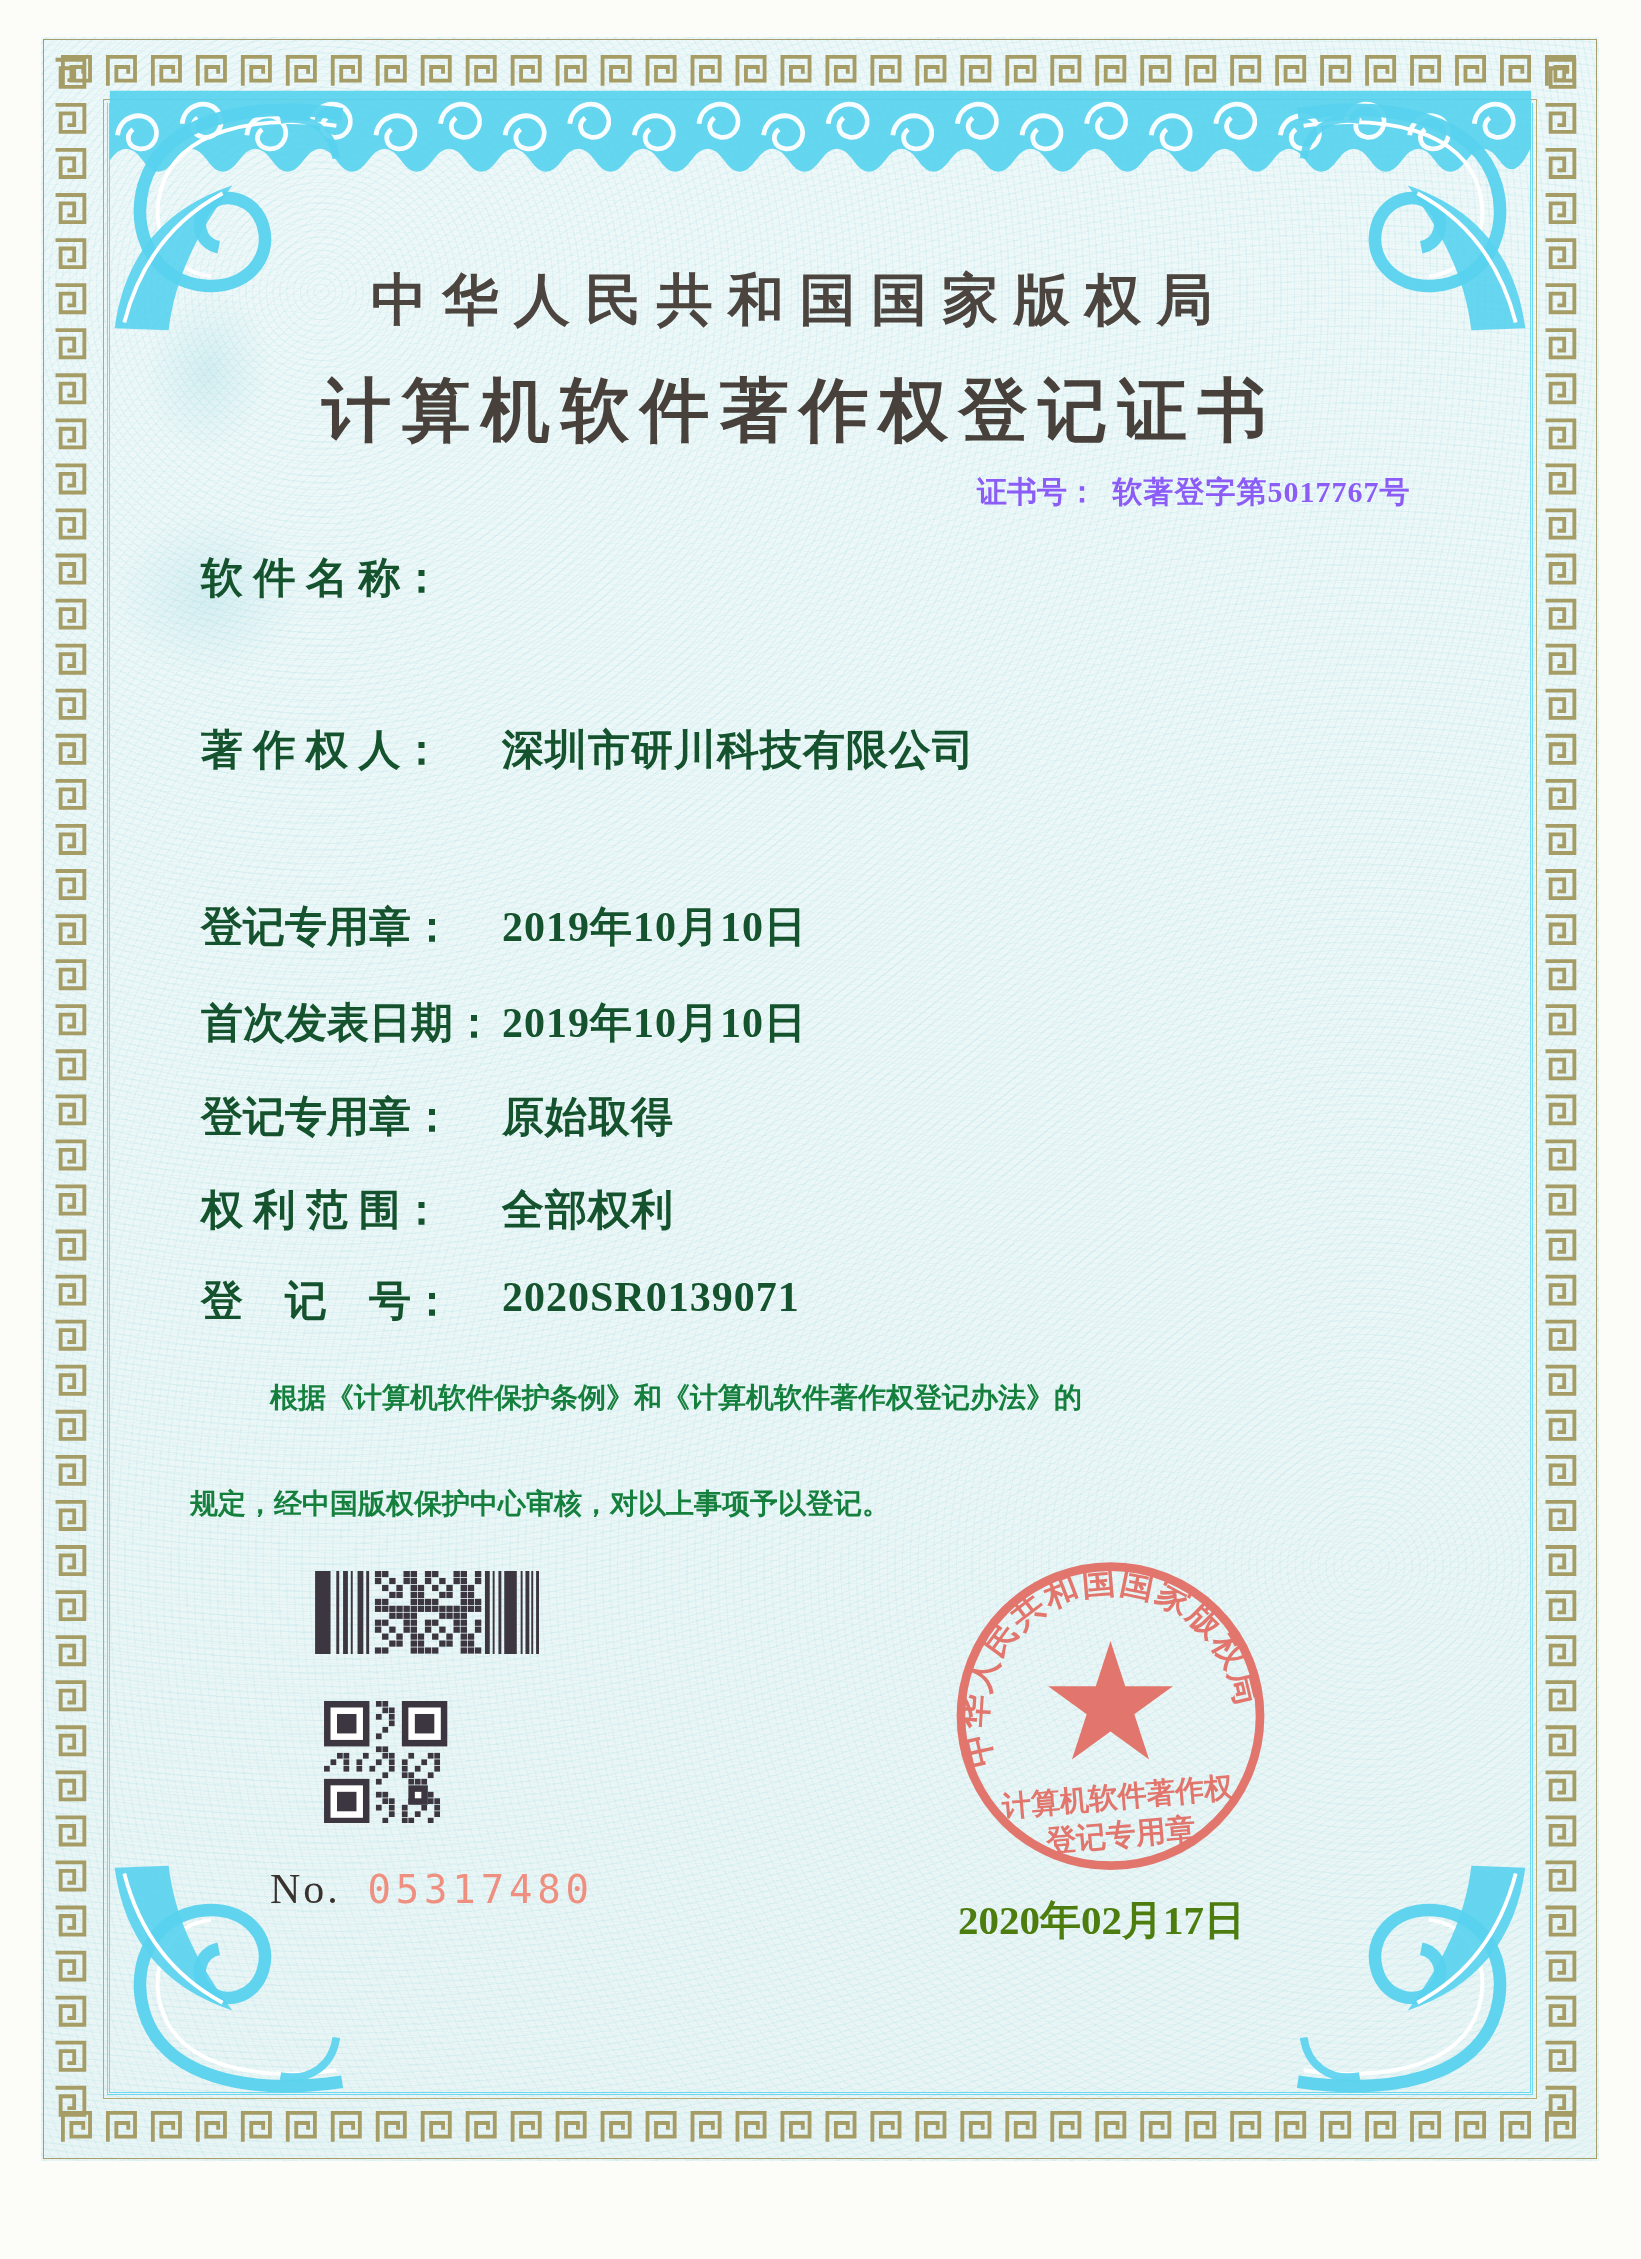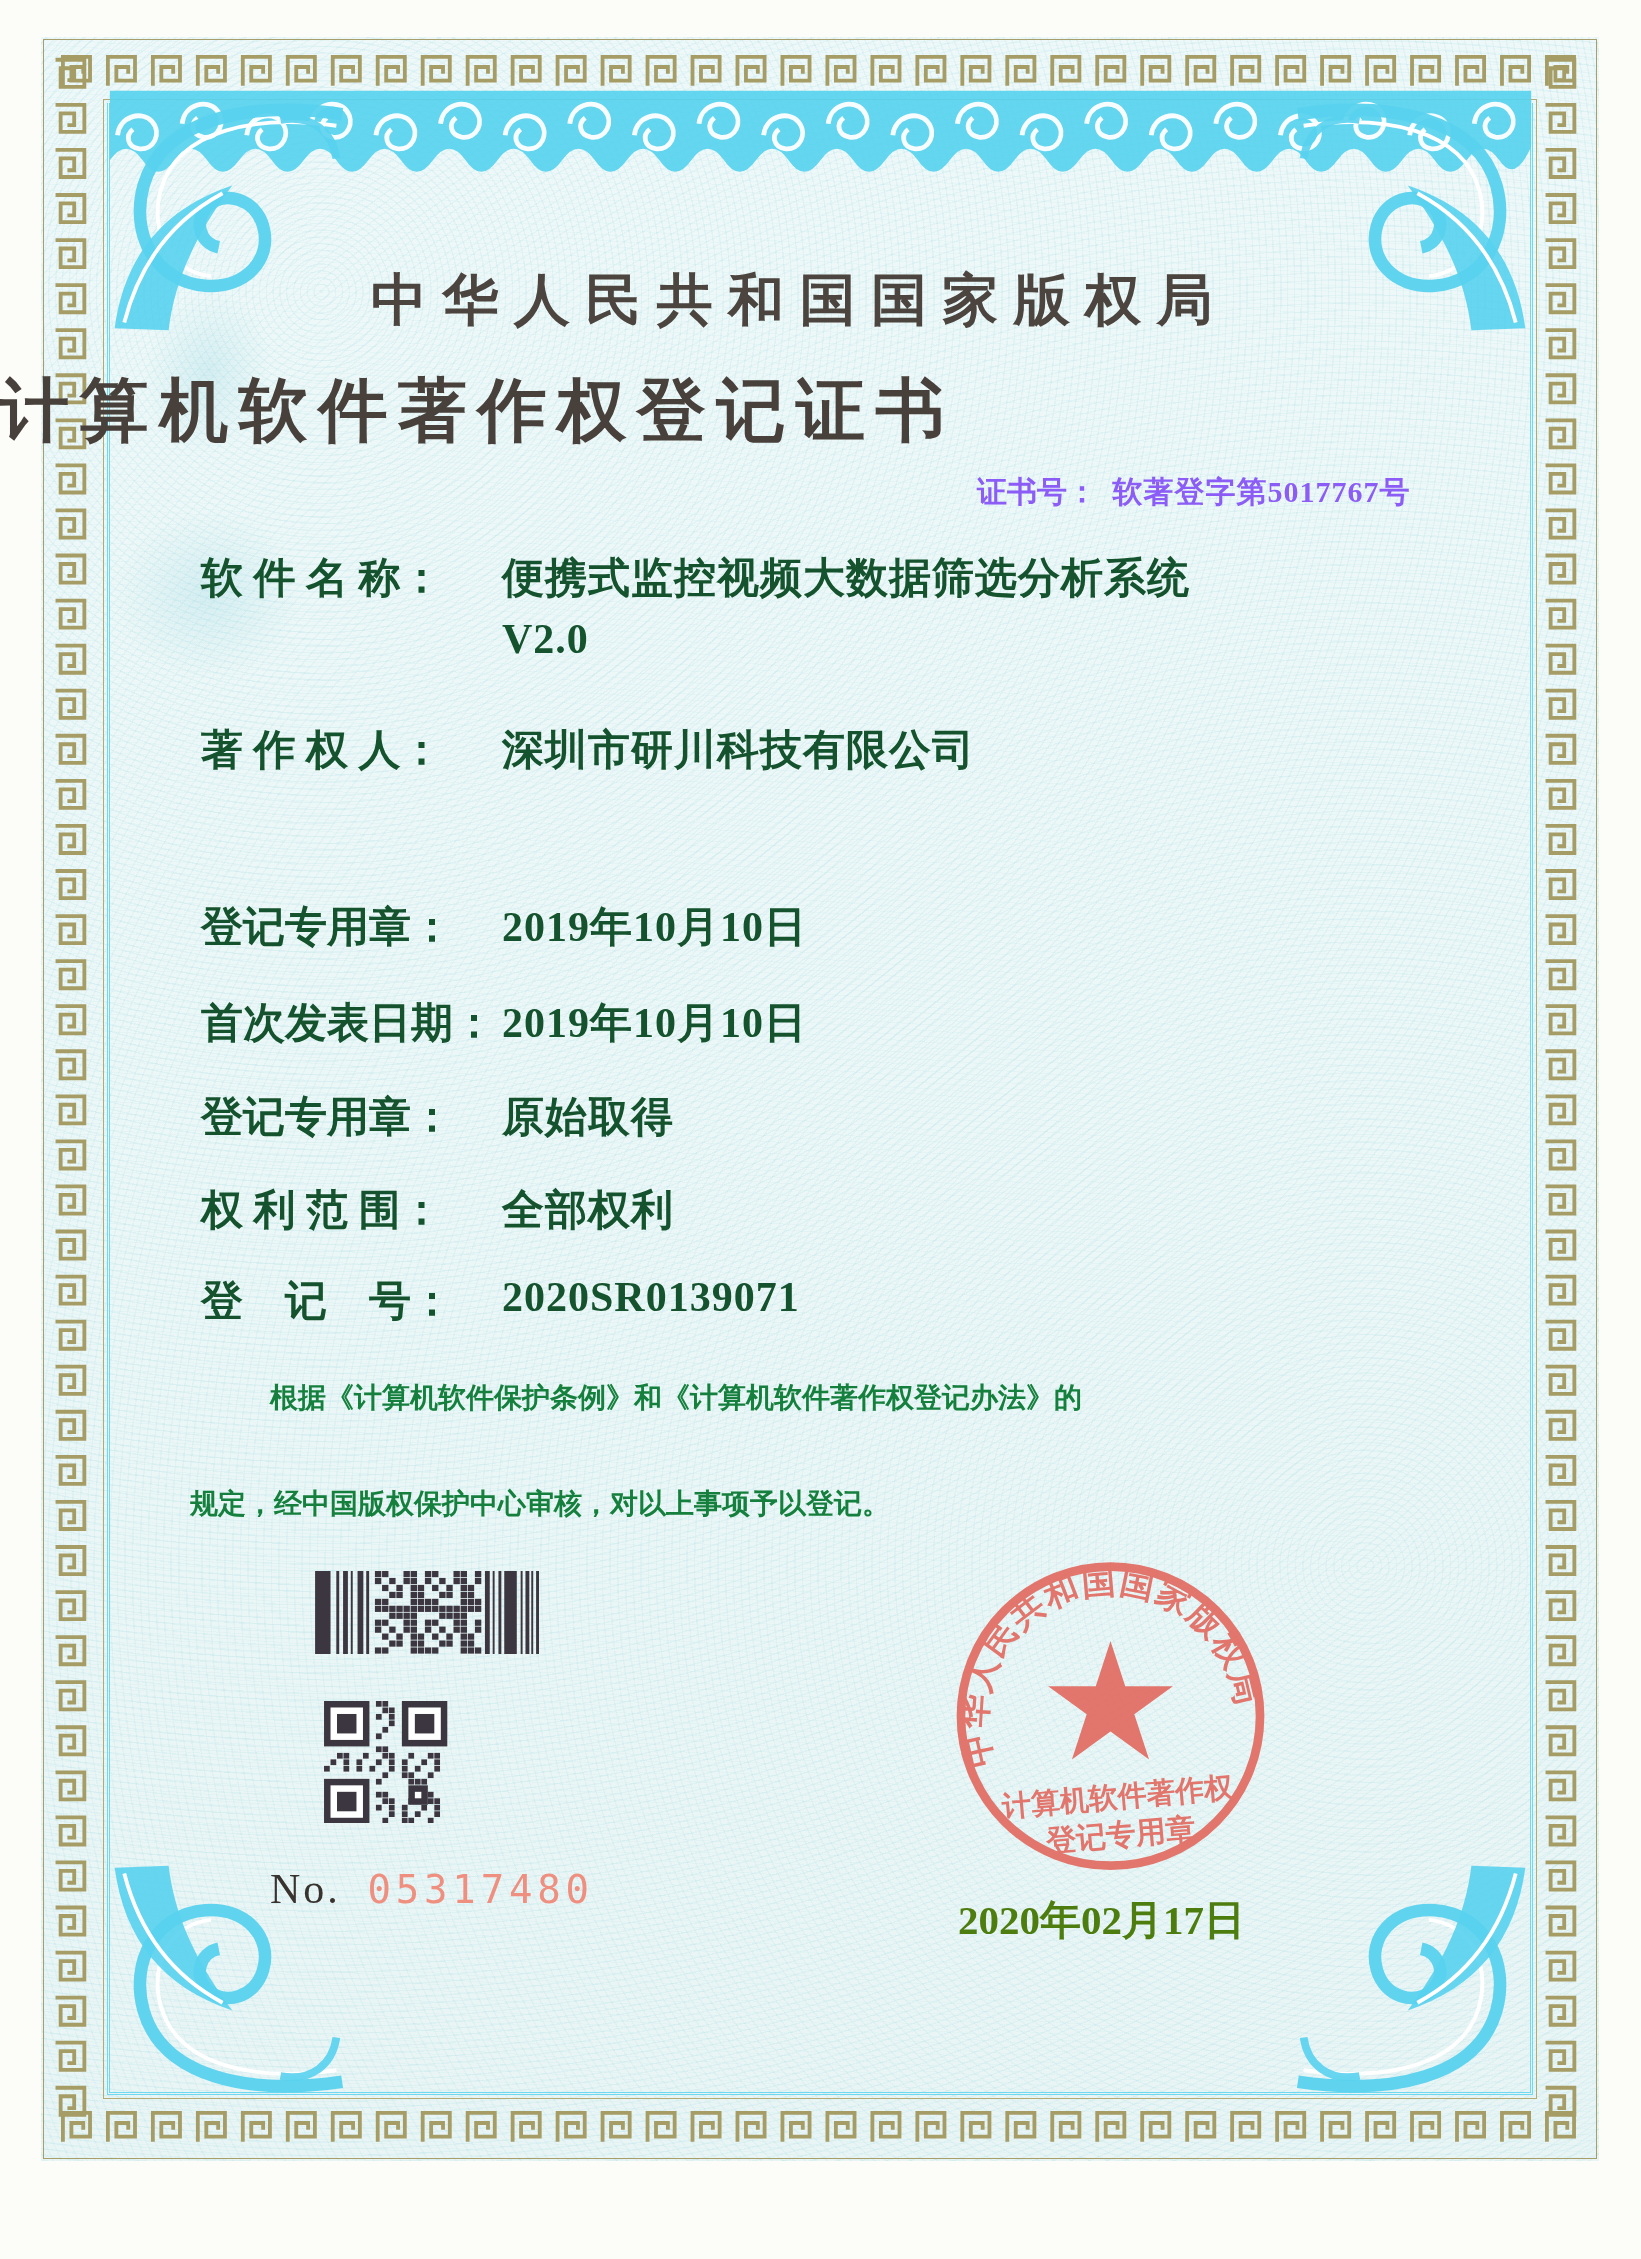--- a/index.html
+++ b/index.html
@@ -33,21 +33,21 @@
   .c-br{right:64px;bottom:58px;transform:scale(-1,-1);}
   .wm{position:absolute;border-radius:45%;
       background:radial-gradient(closest-side, rgba(115,200,215,.20), rgba(115,200,215,.07) 60%, transparent);}
   .wm1{left:145px;top:290px;width:126px;height:164px;transform:rotate(9deg);}
   .wm2{left:114px;top:510px;width:188px;height:169px;transform:rotate(-4deg);}
   .title1{
     position:absolute;left:0;right:42px;top:263px;text-align:center;
     font-size:56px;font-weight:bold;letter-spacing:15.4px;color:#4c443e;white-space:nowrap;
   }
   .title2{
-    position:absolute;left:0;right:42px;top:365px;text-align:left;
+    position:absolute;left:0;right:42px;top:365px;text-align:center;
     font-size:69px;font-weight:bold;letter-spacing:10.6px;color:#48403a;white-space:nowrap;
   }
   .certno{position:absolute;left:977px;top:472px;font-size:30px;font-weight:bold;color:#8b5cf6;white-space:nowrap;}
   .certno .val{margin-left:15.4px;letter-spacing:1px;}
   .row{position:absolute;left:201px;font-size:42px;font-weight:bold;color:#14532d;white-space:nowrap;}
   .row .lbl{display:inline-block;width:301px;vertical-align:top;}
   .row .val{display:inline-block;vertical-align:top;letter-spacing:1px;}
   .row .val .l2{margin-top:8.7px;}
   .st-line{position:absolute;font-size:28px;font-weight:bold;color:#15803d;white-space:nowrap;}
   #st1{left:270px;top:1379px;}
@@ -296,21 +296,21 @@
 <div class="wm wm2"></div>
 
 <div class="title1">中华人民共和国国家版权局</div>
 <div class="title2">计算机软件著作权登记证书</div>
 
 <div class="certno">
   <span>证书号：</span><span class="val">软著登字第5017767号</span>
 </div>
 
 <div class="row" style="top:550px">
-  <span class="lbl">软 件 名 称：</span><span class="val"><div>便携式监控视频大数据筛选分析系统</div><div class="l2">V2.0</div></span>
+  <span class="lbl">软 件 名 称：</span>
 </div>
 <div class="row" style="top:722px">
   <span class="lbl">著 作 权 人：</span><span class="val">深圳市研川科技有限公司</span>
 </div>
 <div class="row" style="top:899px">
   <span class="lbl">登记专用章：</span><span class="val">2019年10月10日</span>
 </div>
 <div class="row" style="top:995px">
   <span class="lbl">首次发表日期：</span><span class="val">2019年10月10日</span>
 </div>

